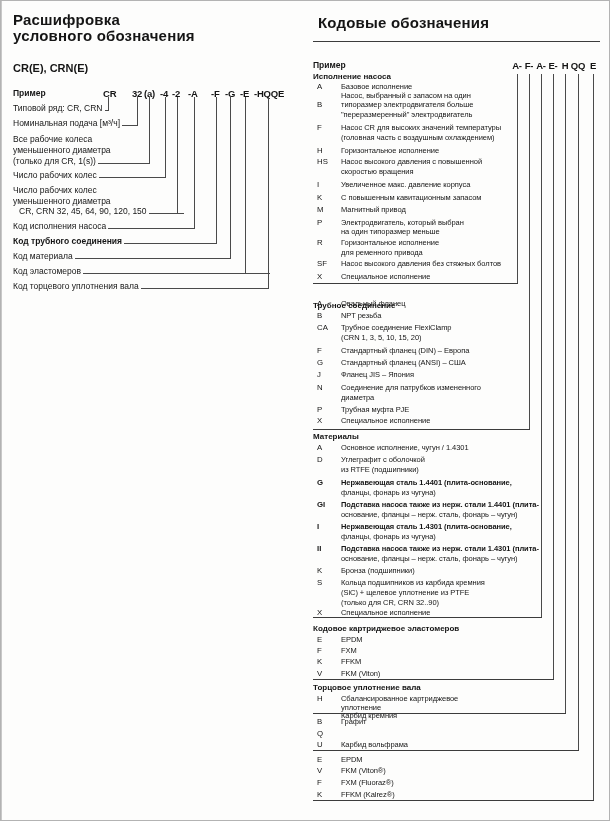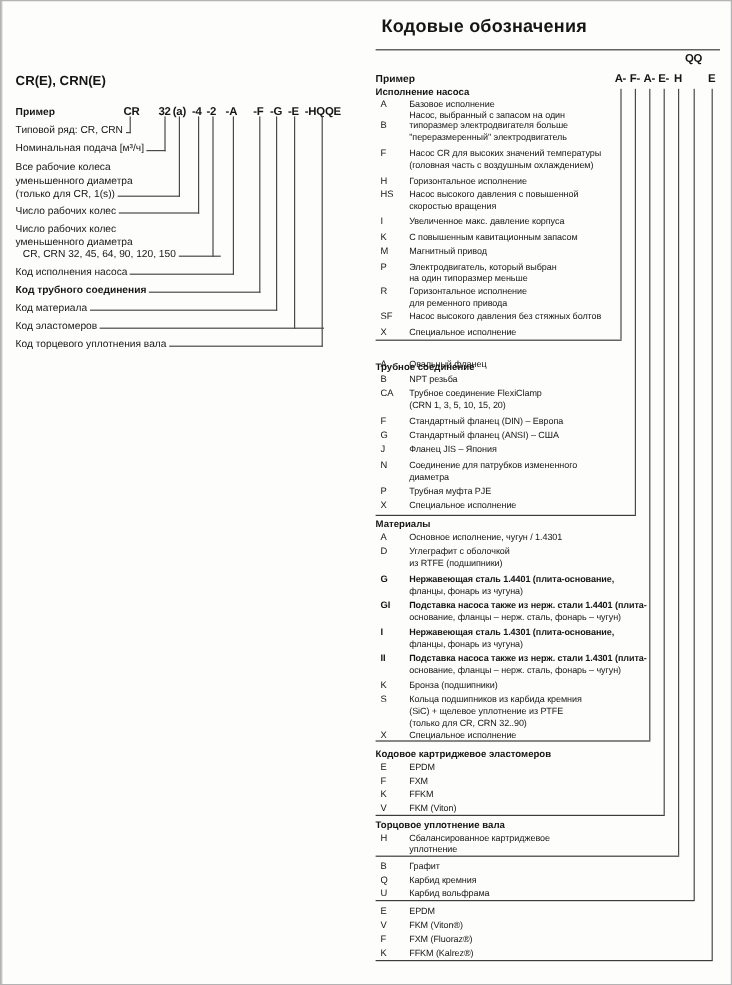--- a/index.html
+++ b/index.html
@@ -26,20 +26,22 @@
   .shead{font-size:8px;font-weight:bold;white-space:nowrap;}
   .icode{font-size:7.8px;white-space:nowrap;}
   .iline{font-size:7.5px;letter-spacing:-.05px;white-space:nowrap;}
   .b{font-weight:bold;}
 </style>
 </head>
 <body>
 
 <div class="page">
 
+  <div class="abs h1" style="left:13px;top:12px;">Расшифровка
+условного обозначения</div>
   <div class="abs sub" style="left:13px;top:62px;">CR(E), CRN(E)</div>
   <div class="abs exlabel" style="left:13px;top:88px;">Пример</div>
   <div id="left-gen">
       <div class="abs tok" style="left: 103px; top: 88px;">CR</div>
       <div class="abs tok" style="left: 132px; top: 88px;">32</div>
       <div class="abs tok" style="left: 144px; top: 88px;">(a)</div>
       <div class="abs tok" style="left: 160px; top: 88px;">-4</div>
       <div class="abs tok" style="left: 172px; top: 88px;">-2</div>
       <div class="abs tok" style="left: 188px; top: 88px;">-A</div>
       <div class="abs tok" style="left: 211px; top: 88px;">-F</div>
@@ -104,21 +106,21 @@
 
   <div class="abs h1" style="left:318px;top:15px;">Кодовые обозначения</div>
   <div class="hrule" style="left:313px;top:41px;width:287px;"></div>
   <div class="abs exlabel" style="left:313px;top:60px;">Пример</div>
   <div id="right-gen">
       <div class="abs tok" style="left: 517px; top: 60px; transform: translateX(-50%);">A-</div>
       <div class="abs tok" style="left: 529px; top: 60px; transform: translateX(-50%);">F-</div>
       <div class="abs tok" style="left: 541px; top: 60px; transform: translateX(-50%);">A-</div>
       <div class="abs tok" style="left: 553px; top: 60px; transform: translateX(-50%);">E-</div>
       <div class="abs tok" style="left: 565px; top: 60px; transform: translateX(-50%);">H</div>
-      <div class="abs tok" style="left: 578px; top: 44px; transform: translateX(-50%);">QQ</div>
+      <div class="abs tok" style="left: 578px; top: 60px; transform: translateX(-50%);">QQ</div>
       <div class="abs tok" style="left: 593px; top: 60px; transform: translateX(-50%);">E</div>
       <div class="vline" style="left: 517px; top: 74px; height: 209px;"></div>
       <div class="hrule" style="left: 313px; top: 283px; width: 205px;"></div>
       <div class="vline" style="left: 529px; top: 74px; height: 355px;"></div>
       <div class="hrule" style="left: 313px; top: 429px; width: 217px;"></div>
       <div class="vline" style="left: 541px; top: 74px; height: 543px;"></div>
       <div class="hrule" style="left: 313px; top: 617px; width: 229px;"></div>
       <div class="vline" style="left: 553px; top: 74px; height: 605px;"></div>
       <div class="hrule" style="left: 313px; top: 679px; width: 241px;"></div>
       <div class="vline" style="left: 565px; top: 74px; height: 639px;"></div>
@@ -214,21 +216,21 @@
       <div class="abs iline" style="left: 341px; top: 657px;">FFKM</div>
       <div class="abs icode" style="left: 317px; top: 669px;">V</div>
       <div class="abs iline" style="left: 341px; top: 669px;">FKM (Viton)</div>
       <div class="abs shead" style="left: 313px; top: 683px;">Торцовое уплотнение вала</div>
       <div class="abs icode" style="left: 317px; top: 694px;">H</div>
       <div class="abs iline" style="left: 341px; top: 694px;">Сбалансированное картриджевое</div>
       <div class="abs iline" style="left: 341px; top: 703px;">уплотнение</div>
       <div class="abs icode" style="left: 317px; top: 717px;">B</div>
       <div class="abs iline" style="left: 341px; top: 717px;">Графит</div>
       <div class="abs icode" style="left: 317px; top: 729px;">Q</div>
-      <div class="abs iline" style="left: 341px; top: 729px;">Карбид кремния</div>
+      <div class="abs iline" style="left: 341px; top: 711px;">Карбид кремния</div>
       <div class="abs icode" style="left: 317px; top: 740px;">U</div>
       <div class="abs iline" style="left: 341px; top: 740px;">Карбид вольфрама</div>
       <div class="abs icode" style="left: 317px; top: 755px;">E</div>
       <div class="abs iline" style="left: 341px; top: 755px;">EPDM</div>
       <div class="abs icode" style="left: 317px; top: 766px;">V</div>
       <div class="abs iline" style="left: 341px; top: 766px;">FKM (Viton®)</div>
       <div class="abs icode" style="left: 317px; top: 778px;">F</div>
       <div class="abs iline" style="left: 341px; top: 778px;">FXM (Fluoraz®)</div>
       <div class="abs icode" style="left: 317px; top: 790px;">K</div>
       <div class="abs iline" style="left: 341px; top: 790px;">FFKM (Kalrez®)</div>

